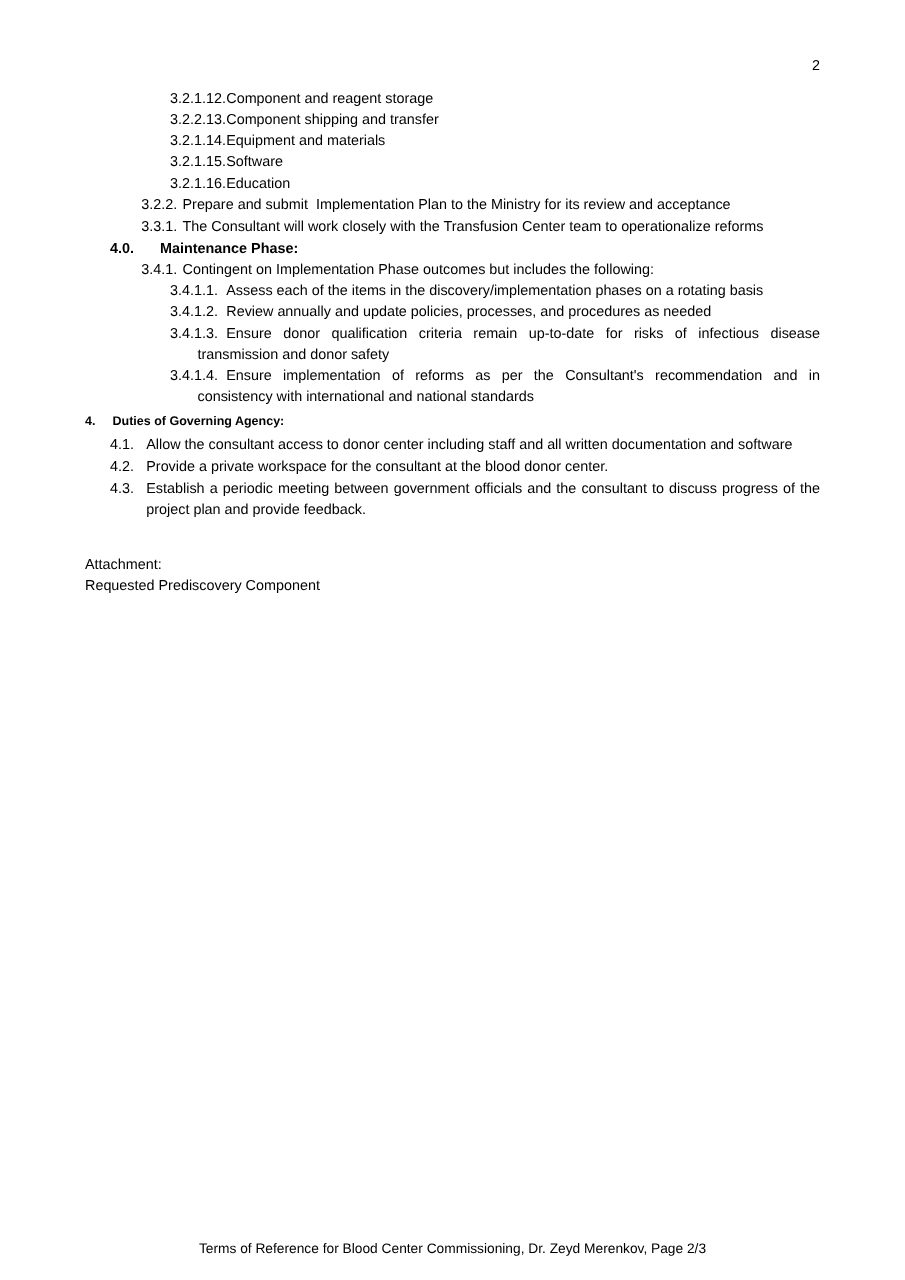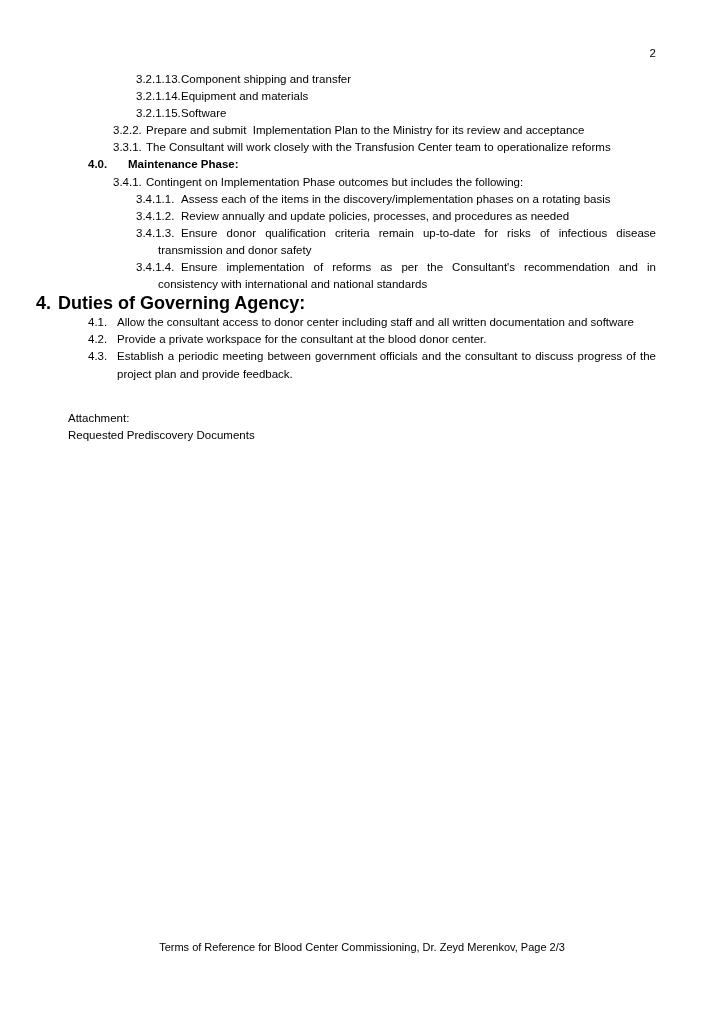--- a/index.html
+++ b/index.html
@@ -44,60 +44,62 @@
   
   .l2 { padding-left: 117px; text-indent: -29px; }
   .l2 .num { width: 29px; }
 
   
   .l2.bold { padding-left: 128px; text-indent: -40px; }
   .l2.bold .num { width: 40px; }
 
   
   .l1 {
-    padding-left: 58px;
+    padding-left: 90px;
     text-indent: -22px;
-    font-size: 18px;
+    font-size: 10px;
     font-weight: bold;
     line-height: 21px;
   }
   .l1 .num { width: 22px; }
 
   .attach {
     margin-top: 27px;
     padding-left: 68px;
     padding-right: 52px;
     font-size: 11.5px;
     line-height: 17.1px;
   }
 
   .footer {
     position: absolute;
     left: 0;
     right: 0;
-    top: 940px;
+    top: 992px;
     text-align: center;
     font-size: 11px;
     line-height: 14px;
   }
 </style>
 </head>
 <body>
 
 <div class="page">
   <div class="pagenum">2</div>
 
   <div class="doc" id="doc-list">
+  <p class="ln l4"><span class="num">3.2.1.12.</span><span class="txt">Component and reagent storage</span></p>
 
-  <p class="ln l4"><span class="num">3.2.1.13.</span><span class="txt">Component shipping and transfer</span></p>
+  <p class="ln l4"><span class="num">3.2.2.13.</span><span class="txt">Component shipping and transfer</span></p>
 
   <p class="ln l4"><span class="num">3.2.1.14.</span><span class="txt">Equipment and materials</span></p>
 
   <p class="ln l4"><span class="num">3.2.1.15.</span><span class="txt">Software</span></p>
 
+  <p class="ln l4"><span class="num">3.2.1.16.</span><span class="txt">Education</span></p>
 
   <p class="ln l3 just"><span class="num">3.2.2.</span><span class="txt">Prepare and submit &nbsp;Implementation Plan to the Ministry for its review and acceptance</span></p>
 
 
   <p class="ln l3 just"><span class="num">3.3.1.</span><span class="txt">The Consultant will work closely with the Transfusion Center team to operationalize reforms</span></p>
 
 
   <p class="ln l2 bold"><span class="num">4.0.</span><span class="txt">Maintenance Phase:</span></p>
 
   <p class="ln l3"><span class="num">3.4.1.</span><span class="txt">Contingent on Implementation Phase outcomes but includes the following:</span></p>
@@ -114,17 +116,17 @@
 
   <p class="ln l2 just"><span class="num">4.1.</span><span class="txt">Allow the consultant access to donor center including staff and all written documentation and software</span></p>
 
   <p class="ln l2"><span class="num">4.2.</span><span class="txt">Provide a private workspace for the consultant at the blood donor center.</span></p>
 
   <p class="ln l2 just"><span class="num">4.3.</span><span class="txt">Establish a periodic meeting between government officials and the consultant to discuss progress of the project plan and provide feedback.</span></p>
 </div>
 
   <div class="attach">
     <div>Attachment:</div>
-    <div>Requested Prediscovery Documents</div>
+    <div>Requested Prediscovery Component</div>
   </div>
 
   <div class="footer">Terms of Reference for Blood Center Commissioning, Dr. Zeyd Merenkov, Page 2/3</div>
 </div>
 
 </body></html>

